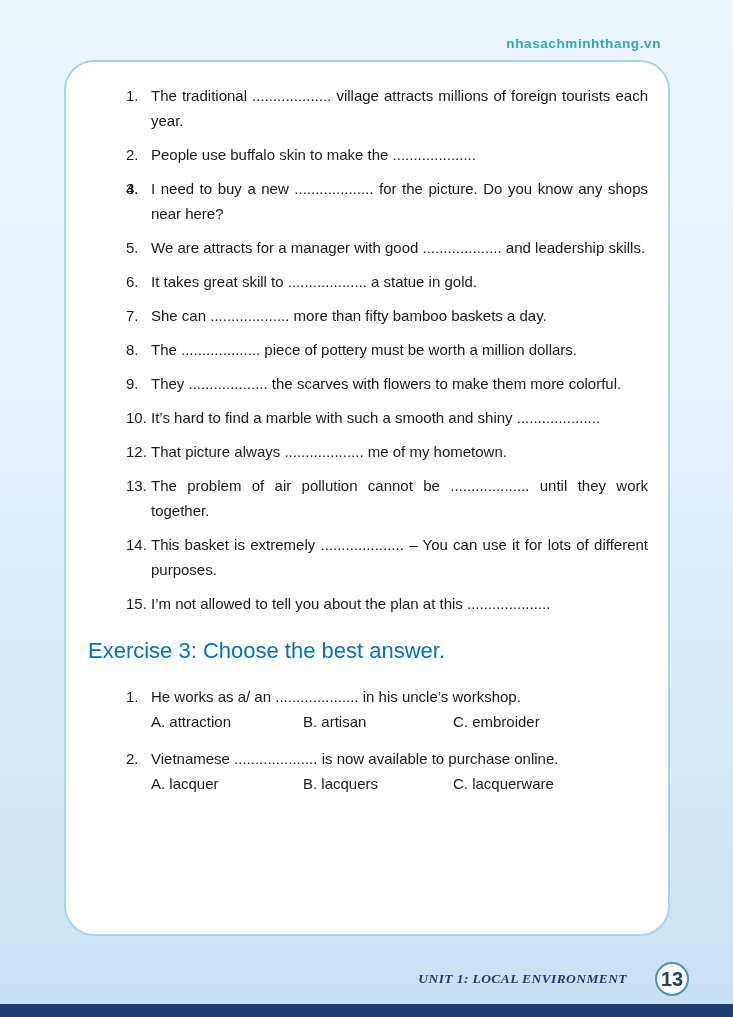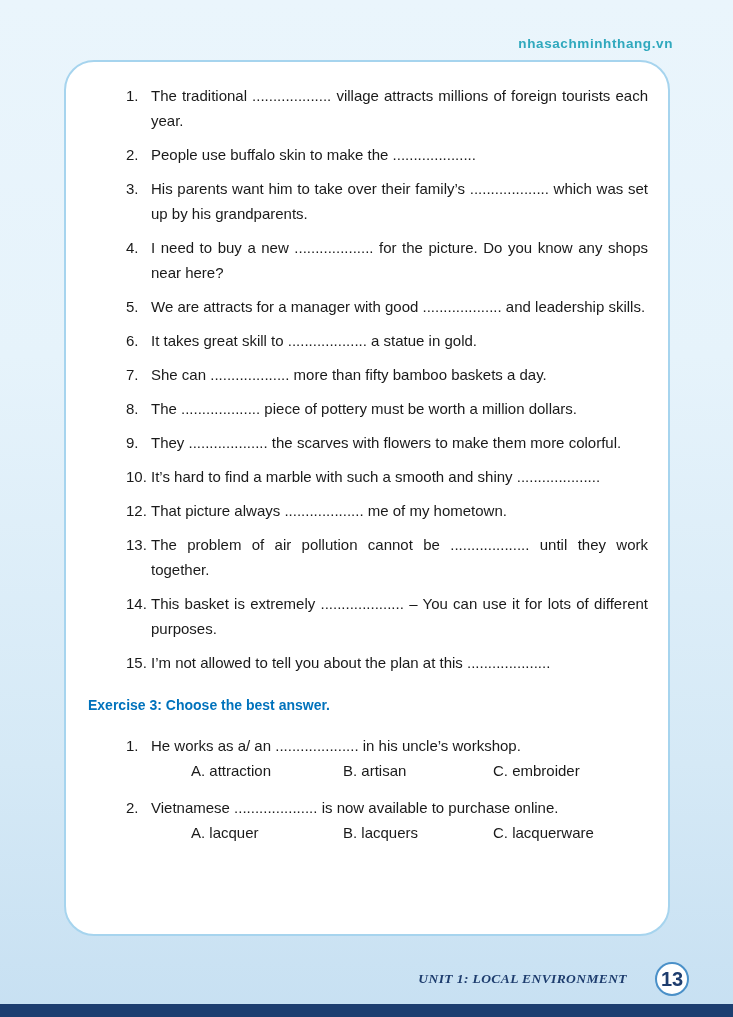--- a/index.html
+++ b/index.html
@@ -5,21 +5,21 @@
   * { margin: 0; padding: 0; box-sizing: border-box; }
   html, body { width: 733px; height: 1017px; }
   body {
     position: relative;
     font-family: "Liberation Sans", sans-serif;
     background: linear-gradient(180deg, #eaf5fc 0%, #e6f3fb 35%, #d5e9f6 75%, #c7e0f2 100%);
     overflow: hidden;
   }
   .watermark {
     position: absolute;
-    top: 36px; right: 60px;
+    top: 36px; right: 72px;
     color: #2fa8bd;
     font-size: 13.5px;
     font-weight: bold;
     letter-spacing: 0.6px;
   }
   .content-box {
     position: absolute;
     left: 64px; top: 60px;
     width: 606px; height: 876px;
     background: #ffffff;
@@ -33,41 +33,41 @@
     padding-left: 25px;
     font-size: 15px;
     line-height: 25px;
     margin-bottom: 9px;
     color: #1a1a1a;
     text-align: justify;
   }
   .item .num, .q-line .num { position: absolute; left: 0; top: 0; }
   .ex-heading {
     color: #0072bc;
-    font-size: 14px;
-    font-weight: bold;
+    font-size: 22px;
+    font-weight: normal;
     margin: 22px 0 20px 0;
   }
   .questions { margin-left: 38px; }
   .question { margin-bottom: 12px; }
   .q-line {
     position: relative;
     padding-left: 25px;
     font-size: 15px;
     line-height: 25px;
     color: #1a1a1a;
   }
   .options {
     display: flex;
     padding-left: 25px;
     font-size: 15px;
     line-height: 25px;
     color: #1a1a1a;
   }
-  .opt-a { width: 152px; margin-left: 40px; }
+  .opt-a { width: 152px; }
   .opt-b { width: 150px; }
   .footer {
     position: absolute;
     left: 0; right: 0; bottom: 13px;
     height: 50px;
     display: flex;
     align-items: center;
     justify-content: flex-end;
     padding-right: 44px;
   }
@@ -110,21 +110,20 @@
     <div class="item">
       <span class="num">1.</span>
       <span class="txt">The traditional ................... village attracts millions of foreign tourists each year.</span>
     </div>
     <div class="item">
       <span class="num">2.</span>
       <span class="txt">People use buffalo skin to make the ....................</span>
     </div>
     <div class="item">
       <span class="num">3.</span>
-      <span class="txt">His parents want him to take over their family’s ................... which was set up by his grandparents.</span>
     </div>
     <div class="item">
       <span class="num">4.</span>
       <span class="txt">I need to buy a new ................... for the picture. Do you know any shops near here?</span>
     </div>
     <div class="item">
       <span class="num">5.</span>
       <span class="txt">We are attracts for a manager with good ................... and leadership skills.</span>
     </div>
     <div class="item">

